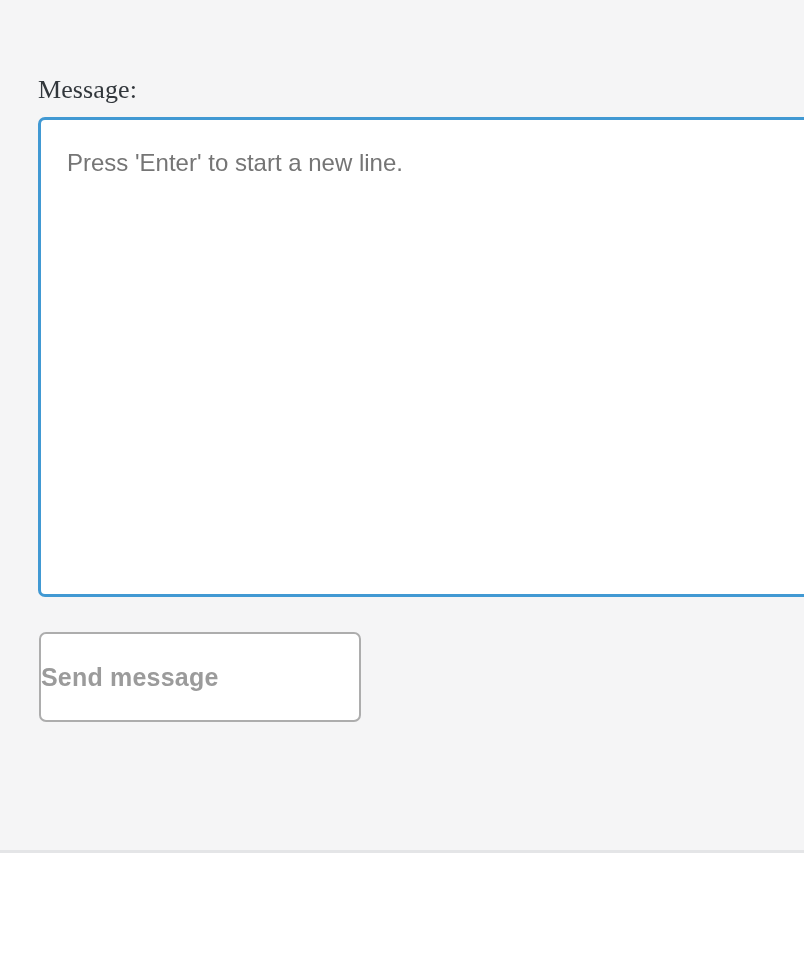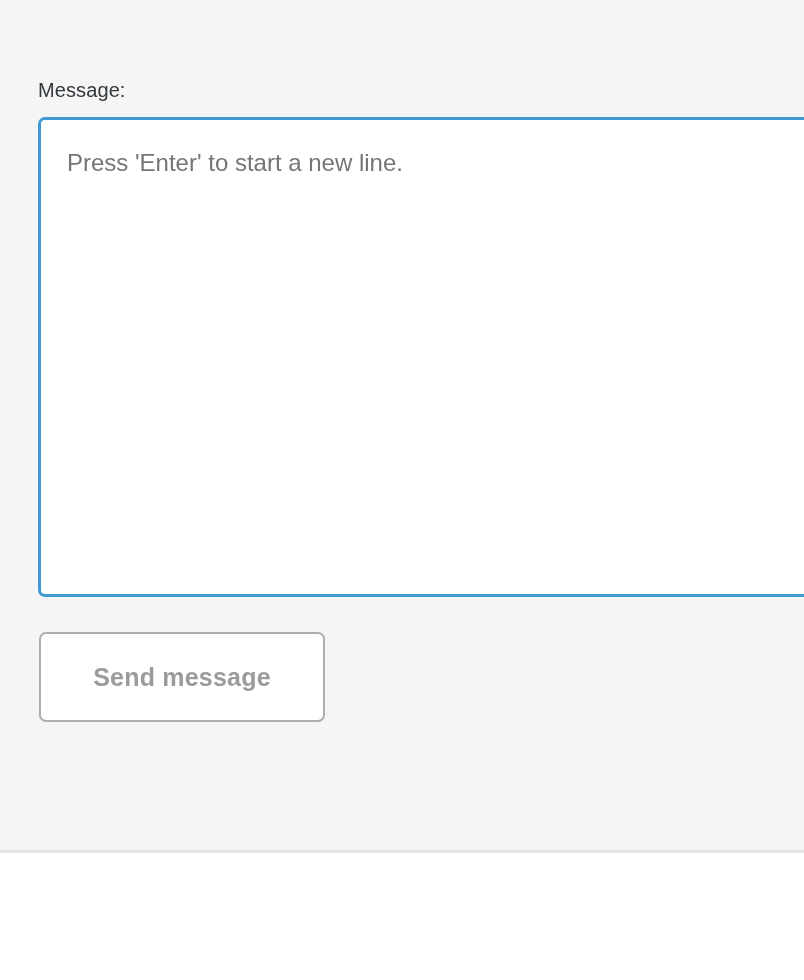--- a/index.html
+++ b/index.html
@@ -53,25 +53,26 @@
     width: 804px;
     height: 127px;
     background: #ffffff;
   }
 
   
   .field-label {
     position: absolute;
     left: 38px;
     top: 75px;
-    font-size: 20px;
+    font-size: 26px;
     line-height: 30px;
     color: #32373c;
     letter-spacing: 0.1px;
     white-space: nowrap;
+    font-family: Liberation Serif, serif;
   }
 
   
   .message-field {
     position: absolute;
     left: 38px;
     top: 117px;
     width: 800px;           
     height: 480px;
     box-sizing: border-box;
@@ -94,34 +95,34 @@
   .message-field::-moz-placeholder {
     color: #757575;
     opacity: 1;
   }
 
   
   .send-button {
     position: absolute;
     left: 39px;
     top: 632px;
-    width: 286px;
+    width: 322px;
     height: 90px;
     box-sizing: border-box;
     background: #ffffff;
     border: 2px solid #adadad;
     border-radius: 7px;
     font-family: "Liberation Sans", sans-serif;
     font-size: 25px;
     font-weight: bold;
     color: #9b9b9b;
     letter-spacing: 0.2px;
     cursor: pointer;
     padding: 0;
-    text-align: center;
+    text-align: left;
     line-height: 86px;
   }
 </style>
 </head>
 <body>
 
 <div class="viewport">
 
   <div class="form-panel">
 

